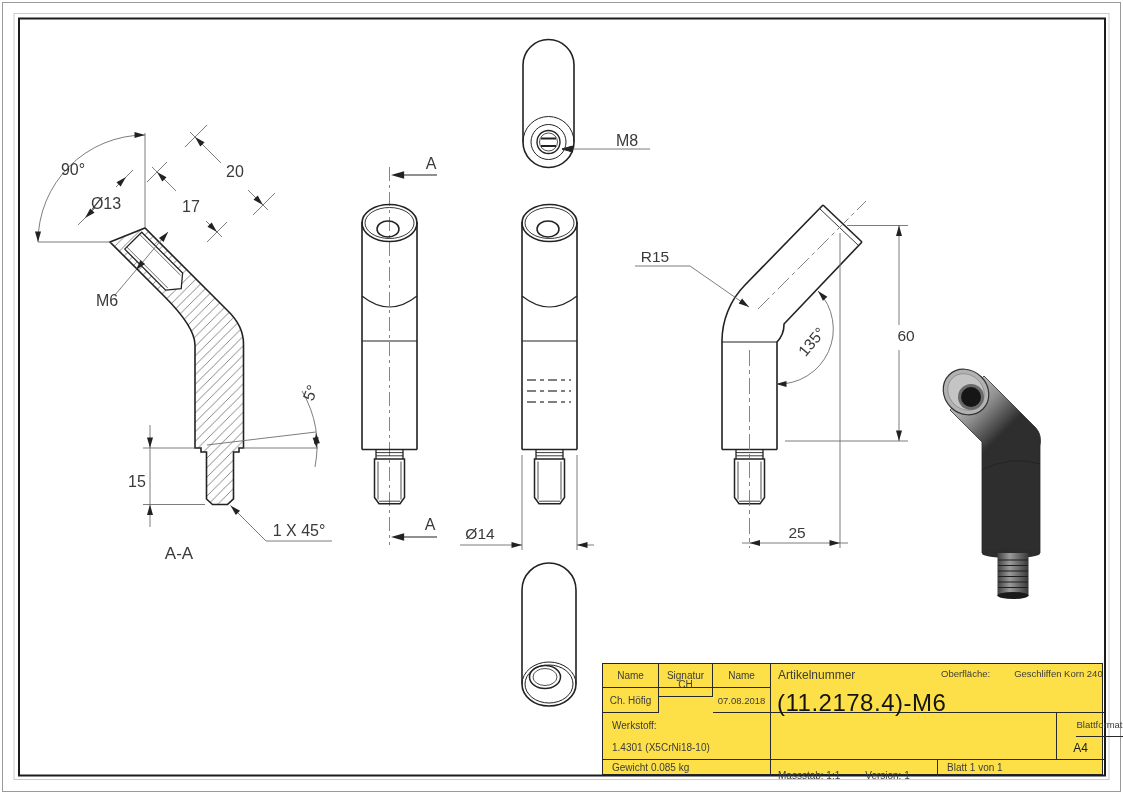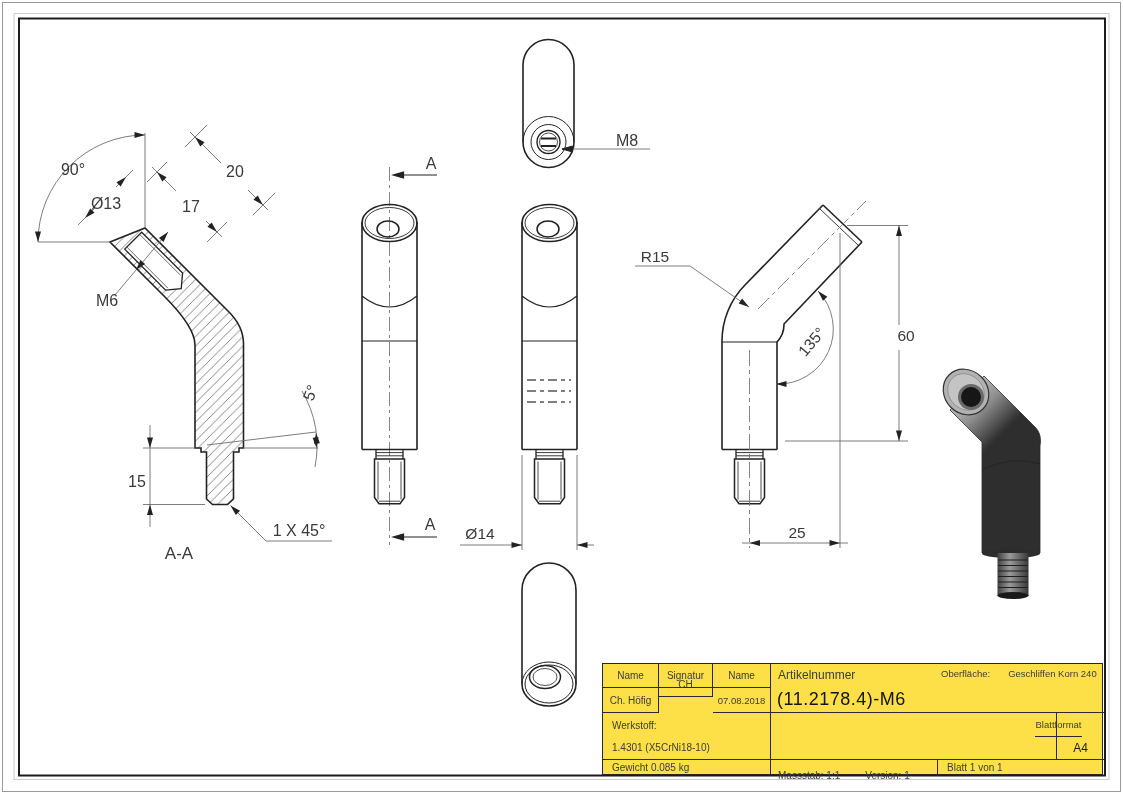--- a/index.html
+++ b/index.html
@@ -11,22 +11,22 @@
   .dim-sm{font-size:15.5px;}
   
   #titleblock{position:absolute;left:602px;top:663px;width:501px;height:112px;
       border:1.5px solid #262626;box-sizing:border-box;color:#3c3c3c;background:#fde047;}
   .tb-cell{position:absolute;box-sizing:border-box;font-size:10px;}
   .tb-cell.br{border-right:1.2px solid #2a2a2a;}
   .tb-cell.bb{border-bottom:1.2px solid #2a2a2a;}
   .tb-center{display:flex;align-items:center;justify-content:center;text-align:center;}
   .tb-small{font-size:9.5px;}
   .tb-art-label{position:absolute;left:7px;top:4px;font-size:12px;}
-  .tb-art-value{position:absolute;left:6px;top:25px;font-size:18px;color:#141414;letter-spacing:.5px;}
-  .tb-ober{position:absolute;left:170px;top:4px;display:flex;gap:18px;font-size:9.5px;white-space:nowrap;justify-content:space-between;}
+  .tb-art-value{position:absolute;left:6px;top:25px;font-size:24px;color:#141414;letter-spacing:.5px;}
+  .tb-ober{position:absolute;left:170px;top:4px;display:flex;gap:24px;font-size:9.5px;white-space:nowrap;justify-content:space-between;}
   .tb-wk-label{position:absolute;left:9px;top:7px;text-align:center;}
   .tb-wk-value{position:absolute;left:9px;top:29px;}
   .tb-bfv{font-size:12px;color:#1d1d1d;}
   .tb-row-text{position:absolute;left:9px;top:2px;white-space:nowrap;}
   .tb-masst{position:absolute;left:7px;top:10px;display:flex;gap:25px;white-space:nowrap;text-align:center;}
 </style>
 </head>
 <body>
 
 <div id="sheet">
@@ -233,21 +233,21 @@
       <span>Oberfläche:</span>
       <span>Geschliffen Korn 240</span>
     </span>
   </div>
 
   <div class="tb-cell br bb" style="left:0;top:49px;width:168px;height:47px">
     <span class="tb-wk-label">Werkstoff:</span>
     <span class="tb-wk-value">1.4301 (X5CrNi18-10)</span>
   </div>
   <div class="tb-cell br bb" style="left:168px;top:49px;width:286px;height:47px"></div>
-  <div class="tb-cell bb tb-center tb-small" style="left:432px;top:49px;width:47px;height:23.5px">Blattformat</div>
+  <div class="tb-cell bb tb-center tb-small" style="left:473px;top:49px;width:47px;height:23.5px">Blattformat</div>
   <div class="tb-cell bb tb-center tb-bfv" style="left:454px;top:72.5px;width:47px;height:23.5px">A4</div>
 
   <div class="tb-cell br" style="left:0;top:96px;width:168px;height:16px">
     <span class="tb-row-text">Gewicht 0.085 kg</span>
   </div>
   <div class="tb-cell br" style="left:168px;top:96px;width:167px;height:16px">
     <span class="tb-masst">
       <span>Massstab: 1:1</span>
       <span>Version: 1</span>
     </span>

